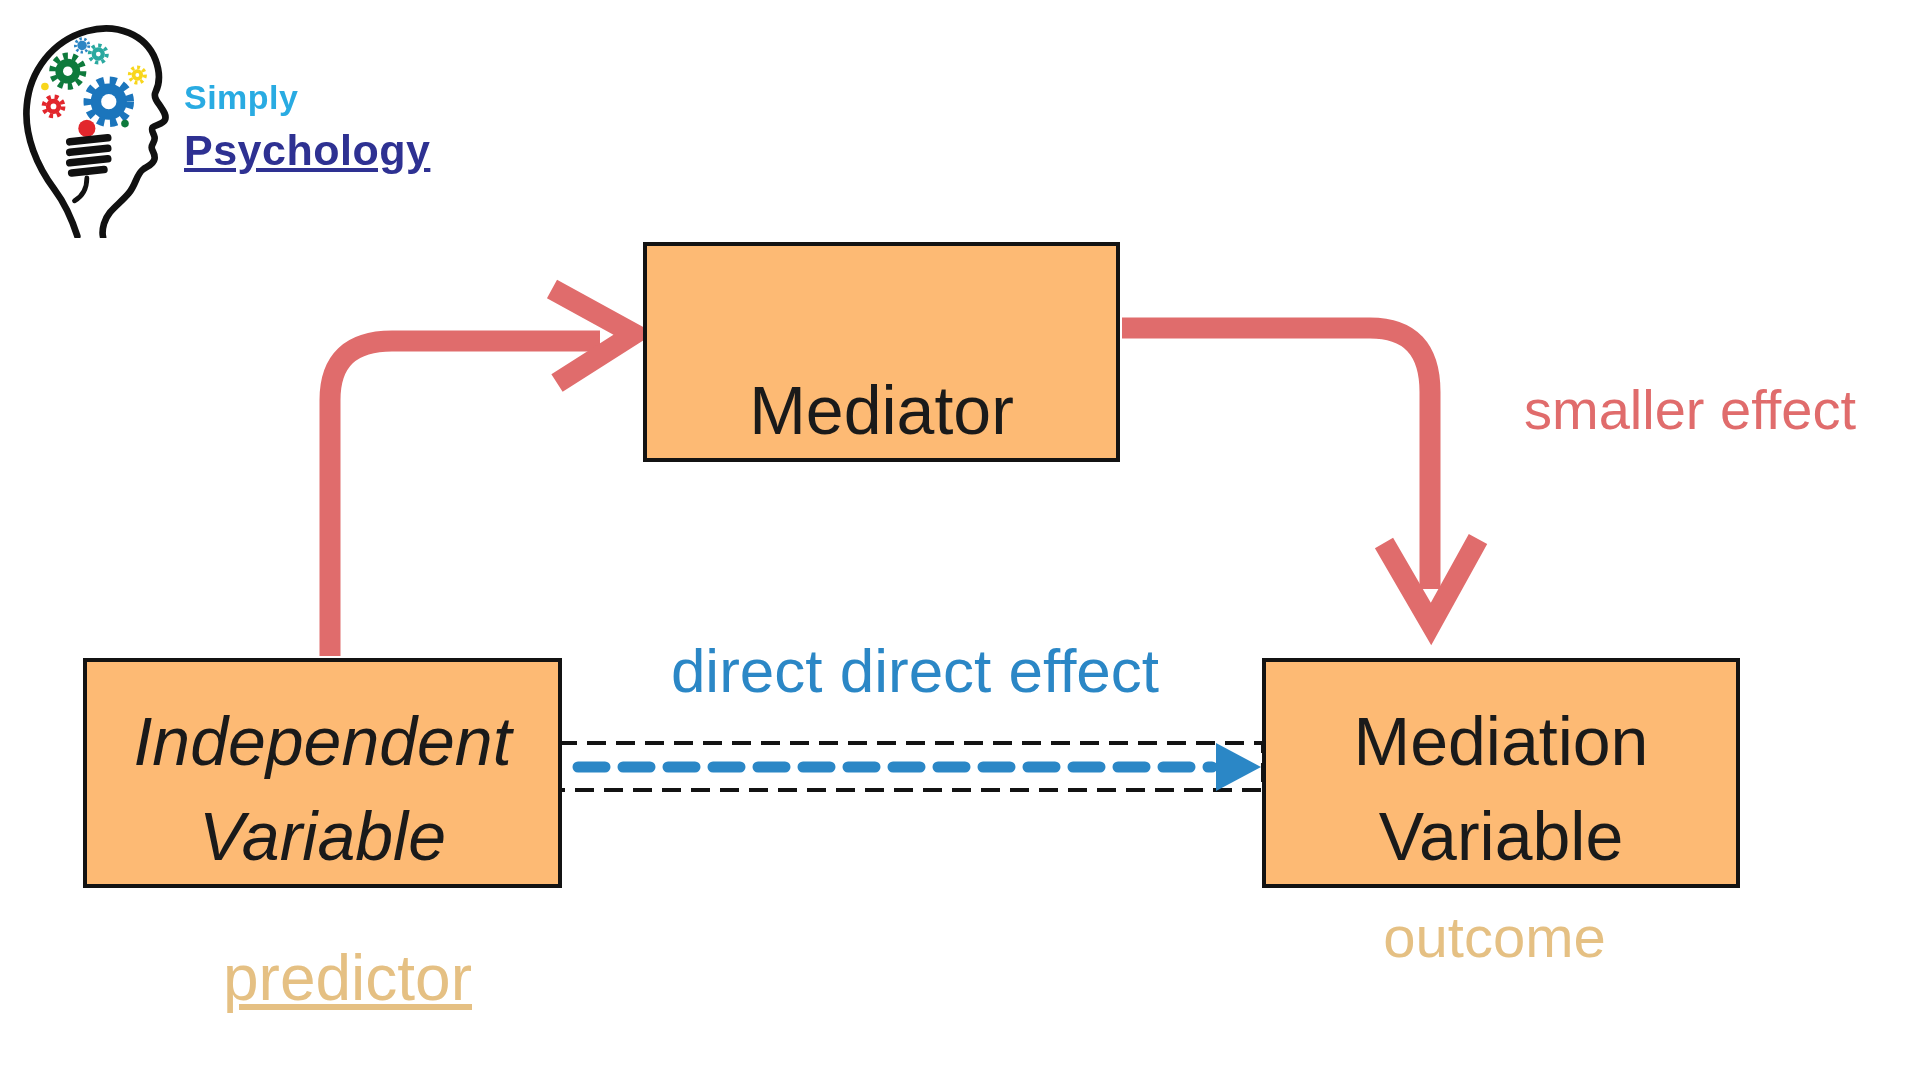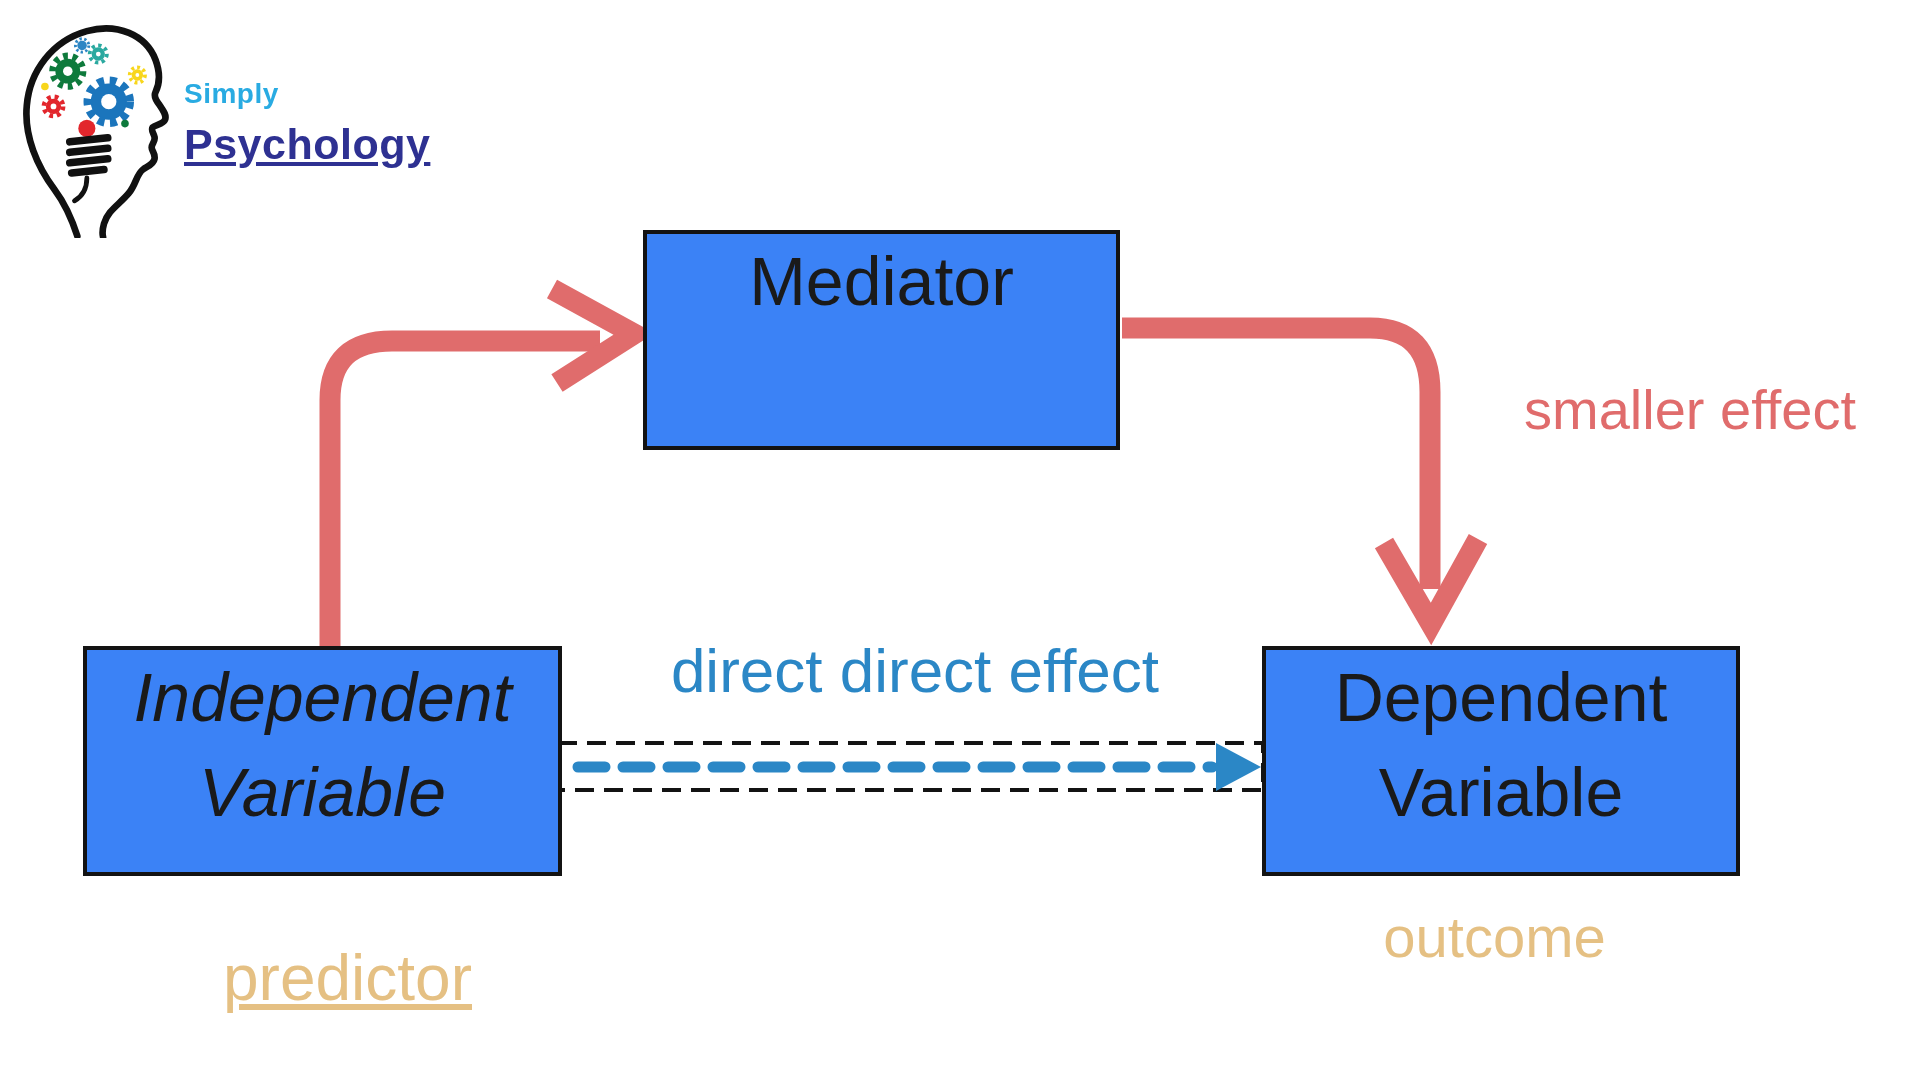--- a/index.html
+++ b/index.html
@@ -3,40 +3,40 @@
 <meta charset="utf-8">
 <style>
   html,body{margin:0;padding:0;background:#fff;}
   .canvas{
     position:relative;width:1920px;height:1080px;background:#fff;overflow:hidden;
     font-family:"Liberation Sans", sans-serif;
   }
   
   .logo-head{position:absolute;left:10px;top:14px;width:168px;height:224px;}
   .brand{position:absolute;left:184px;top:80px;line-height:1;}
-  .brand-line1{font-size:28px;font-weight:600;color:var(--c-logo_light_blue);letter-spacing:.5px;}
+  .brand-line1{font-size:34px;font-weight:600;color:var(--c-logo_light_blue);letter-spacing:.5px;}
   .brand-line2{font-size:43px;font-weight:700;color:var(--c-logo_indigo);margin-top:15px;letter-spacing:.5px;text-decoration:underline;}
   
   .title{
     position:absolute;left:340px;top:26px;width:1200px;text-align:center;
     font-size:128px;font-weight:700;letter-spacing:-5px;color:var(--c-title);line-height:1;
   }
   
   .arrows{position:absolute;left:0;top:0;}
   .salmon-stroke{stroke:var(--c-salmon);fill:none;stroke-width:21px;}
   .salmon-shaft{stroke-linecap:butt;}
   .salmon-chevron{stroke-linejoin:miter;stroke-linecap:butt;}
   .black-dashed-rect{fill:none;stroke:var(--c-ink);stroke-width:4px;}
   .blue-dashes{stroke:var(--c-blue);stroke-width:11px;fill:none;stroke-linecap:round;}
   .blue-head{fill:var(--c-blue);}
   
   .node{
-    position:absolute;background:#3b82f6;border:4px solid #131313;box-sizing:border-box;
-    display:flex;align-items:flex-start;justify-content:center;text-align:center;
-    font-size:68px;color:#1a1a1a;line-height:1.4;
+    position:absolute;background:#fdba74;border:4px solid #131313;box-sizing:border-box;
+    display:flex;align-items:flex-end;justify-content:center;text-align:center;
+    font-size:68px;color:#1a1a1a;line-height:1.4;margin-top:12px;
   }
   .node-mediator{left:643px;top:230px;width:477px;height:220px;}
   .node-independent{left:83px;top:646px;width:479px;height:230px;font-style:italic;}
   .node-dependent{left:1262px;top:646px;width:478px;height:230px;}
   
   .lbl{position:absolute;text-align:center;line-height:1;}
   .lbl-direct{left:515px;top:640px;width:800px;font-size:62px;color:var(--c-blue);}
   .lbl-indirect{left:1460px;top:382px;width:460px;font-size:56px;color:var(--c-salmon);}
   .lbl-predictor{left:140px;top:946px;width:415px;font-size:64px;color:var(--c-tan);text-decoration:underline;}
   .lbl-outcome{left:1287px;top:908px;width:415px;font-size:58px;color:var(--c-tan);}
@@ -111,21 +111,21 @@
 
   <div class="node node-independent">
     <span>
       <span>Independent</span><br>
       <span>Variable</span>
     </span>
   </div>
 
   <div class="node node-dependent">
     <span>
-      <span>Dependent</span><br>
+      <span>Mediation</span><br>
       <span>Variable</span>
     </span>
   </div>
 
   <div class="lbl lbl-direct">direct direct effect</div>
   <div class="lbl lbl-indirect">smaller effect</div>
   <div class="lbl lbl-predictor">predictor</div>
   <div class="lbl lbl-outcome">outcome</div>
 
 </div>

